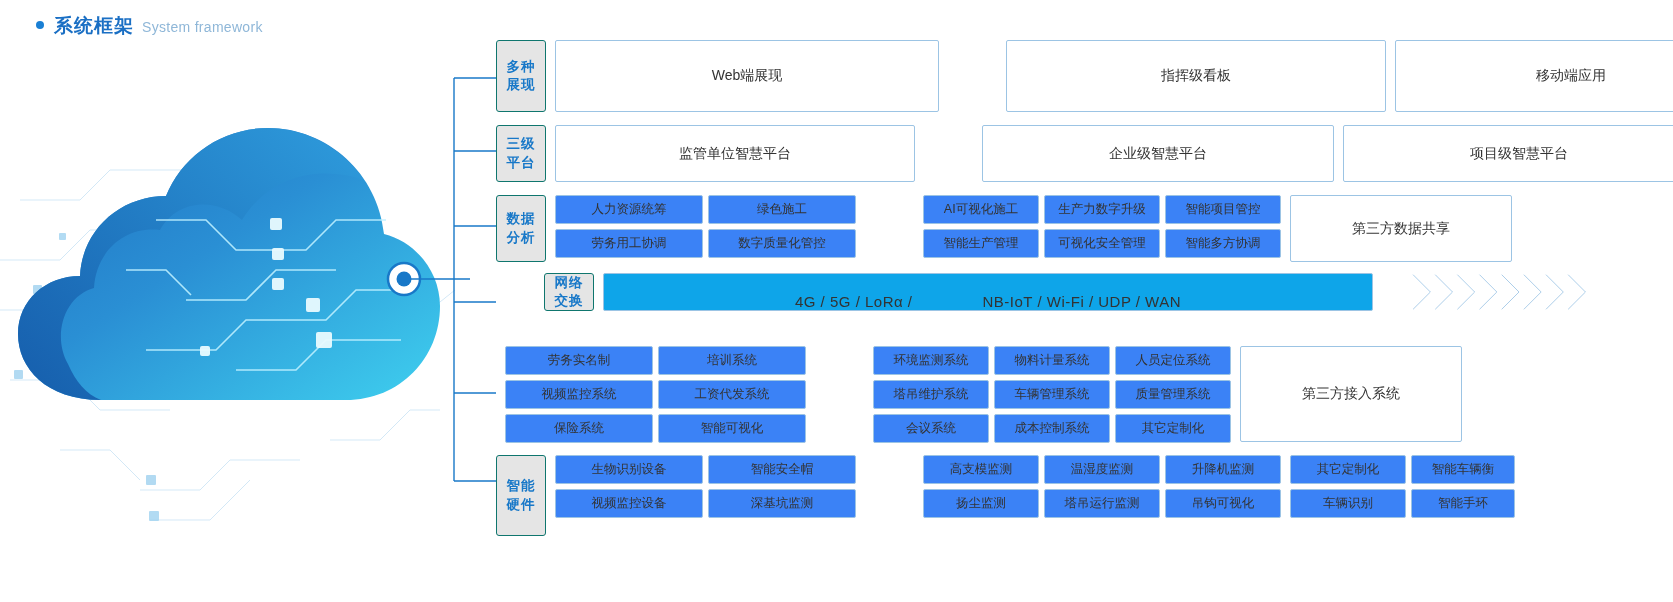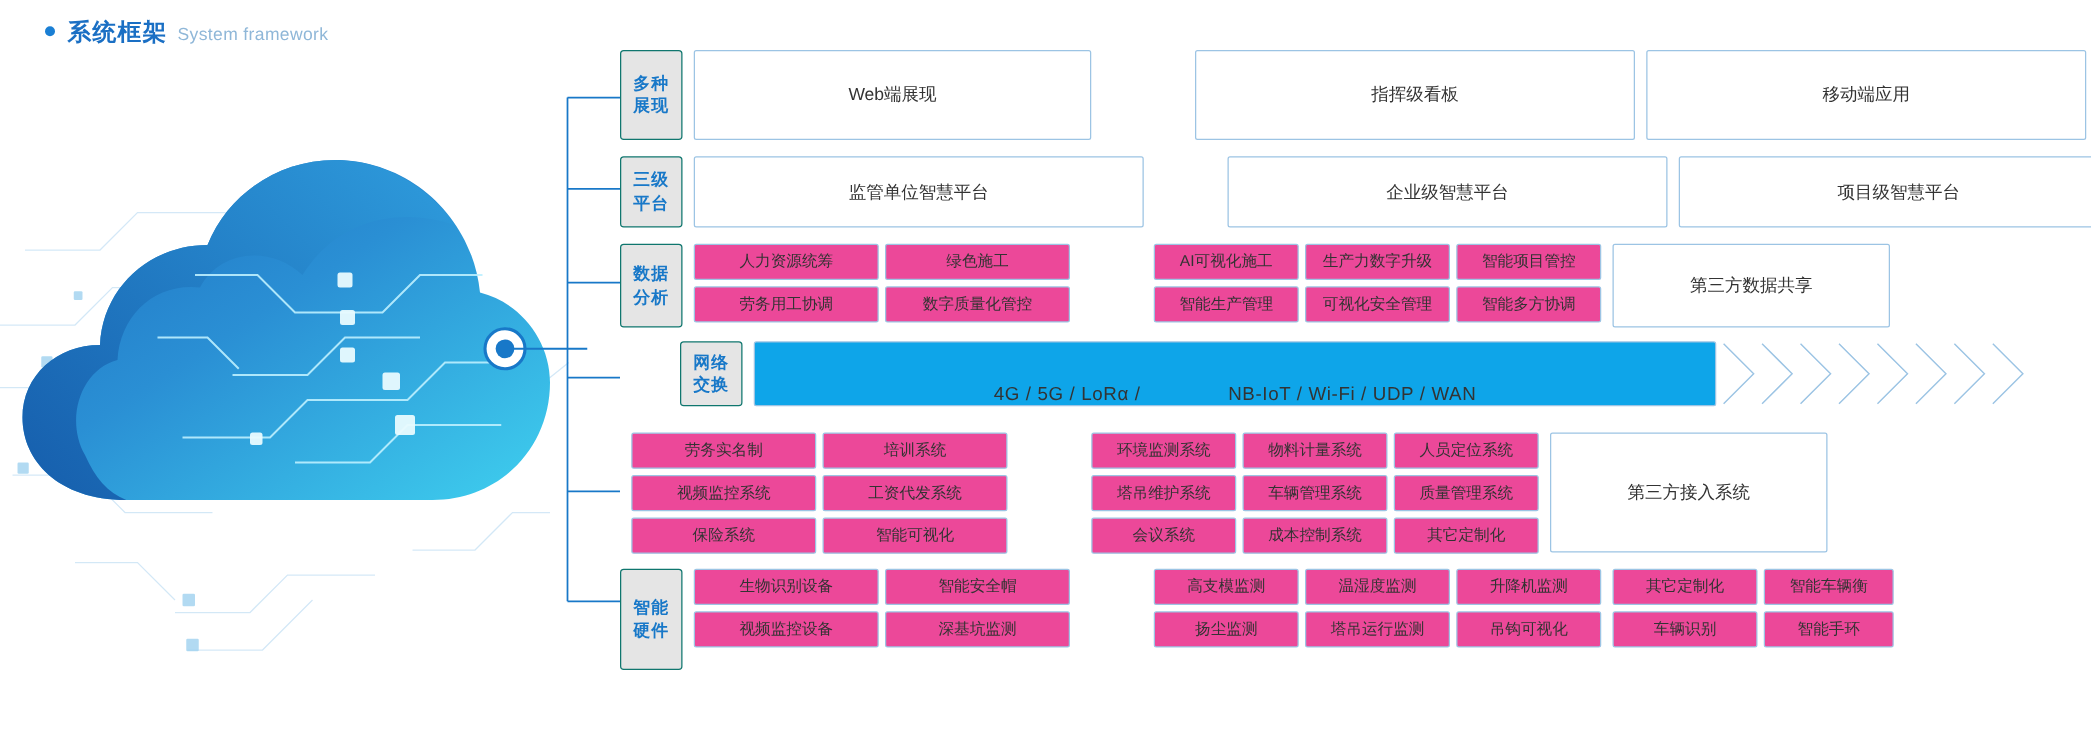--- a/index.html
+++ b/index.html
@@ -124,21 +124,21 @@
   }
   .cell {
     border: 1px solid #9cc4e4;
     border-radius: 2px;
     display: flex;
     align-items: center;
     justify-content: center;
     font-size: 12.5px;
     color: #333;
     box-sizing: border-box;
-    background: #ec4899;
+    background: #3b82f6;
     white-space: nowrap;
   }
 
   
   .netbox {
     border: 1px solid #9cc4e4;
     border-radius: 2px;
     display: flex;
     align-items: flex-end;
     justify-content: center;
@@ -255,22 +255,22 @@
       <path d="M0 219 L-66 219"></path>
     </g>
   </svg>
 
   <div class="row" style="top:0px; height:72px;">
     <div class="rowlabel">
       <span>多种</span>
       <span>展现</span>
     </div>
     <div class="groups">
-      <div class="bigbox" style="width:318px;">Web端展现</div>
-      <div class="bigbox" style="width:352px; margin-left:74px;">指挥级看板</div>
+      <div class="bigbox" style="width:384px;">Web端展现</div>
+      <div class="bigbox" style="width:380px; margin-left:58px;">指挥级看板</div>
       <div class="bigbox" style="width:352px;">移动端应用</div>
     </div>
   </div>
 
   <div class="row" style="top:85px; height:57px;">
     <div class="rowlabel">
       <span>三级</span>
       <span>平台</span>
     </div>
     <div class="groups">
@@ -297,21 +297,21 @@
         <div class="cell">生产力数字升级</div>
         <div class="cell">智能项目管控</div>
         <div class="cell">智能生产管理</div>
         <div class="cell">可视化安全管理</div>
         <div class="cell">智能多方协调</div>
       </div>
       <div class="bigbox" style="width:222px;">第三方数据共享</div>
     </div>
   </div>
 
-  <div class="row" style="top:233px; height:52px;padding-left:48px;">
+  <div class="row" style="top:233px; height:38px;padding-left:48px;">
     <div class="rowlabel">
       <span>网络</span>
       <span>交换</span>
     </div>
     <div class="groups">
       <div class="netbox" style="width:770px;">
         <div class="nettext">
           <span>4G / 5G / LoRα /</span>
           <span>NB-IoT / Wi-Fi / UDP / WAN</span>
         </div>

